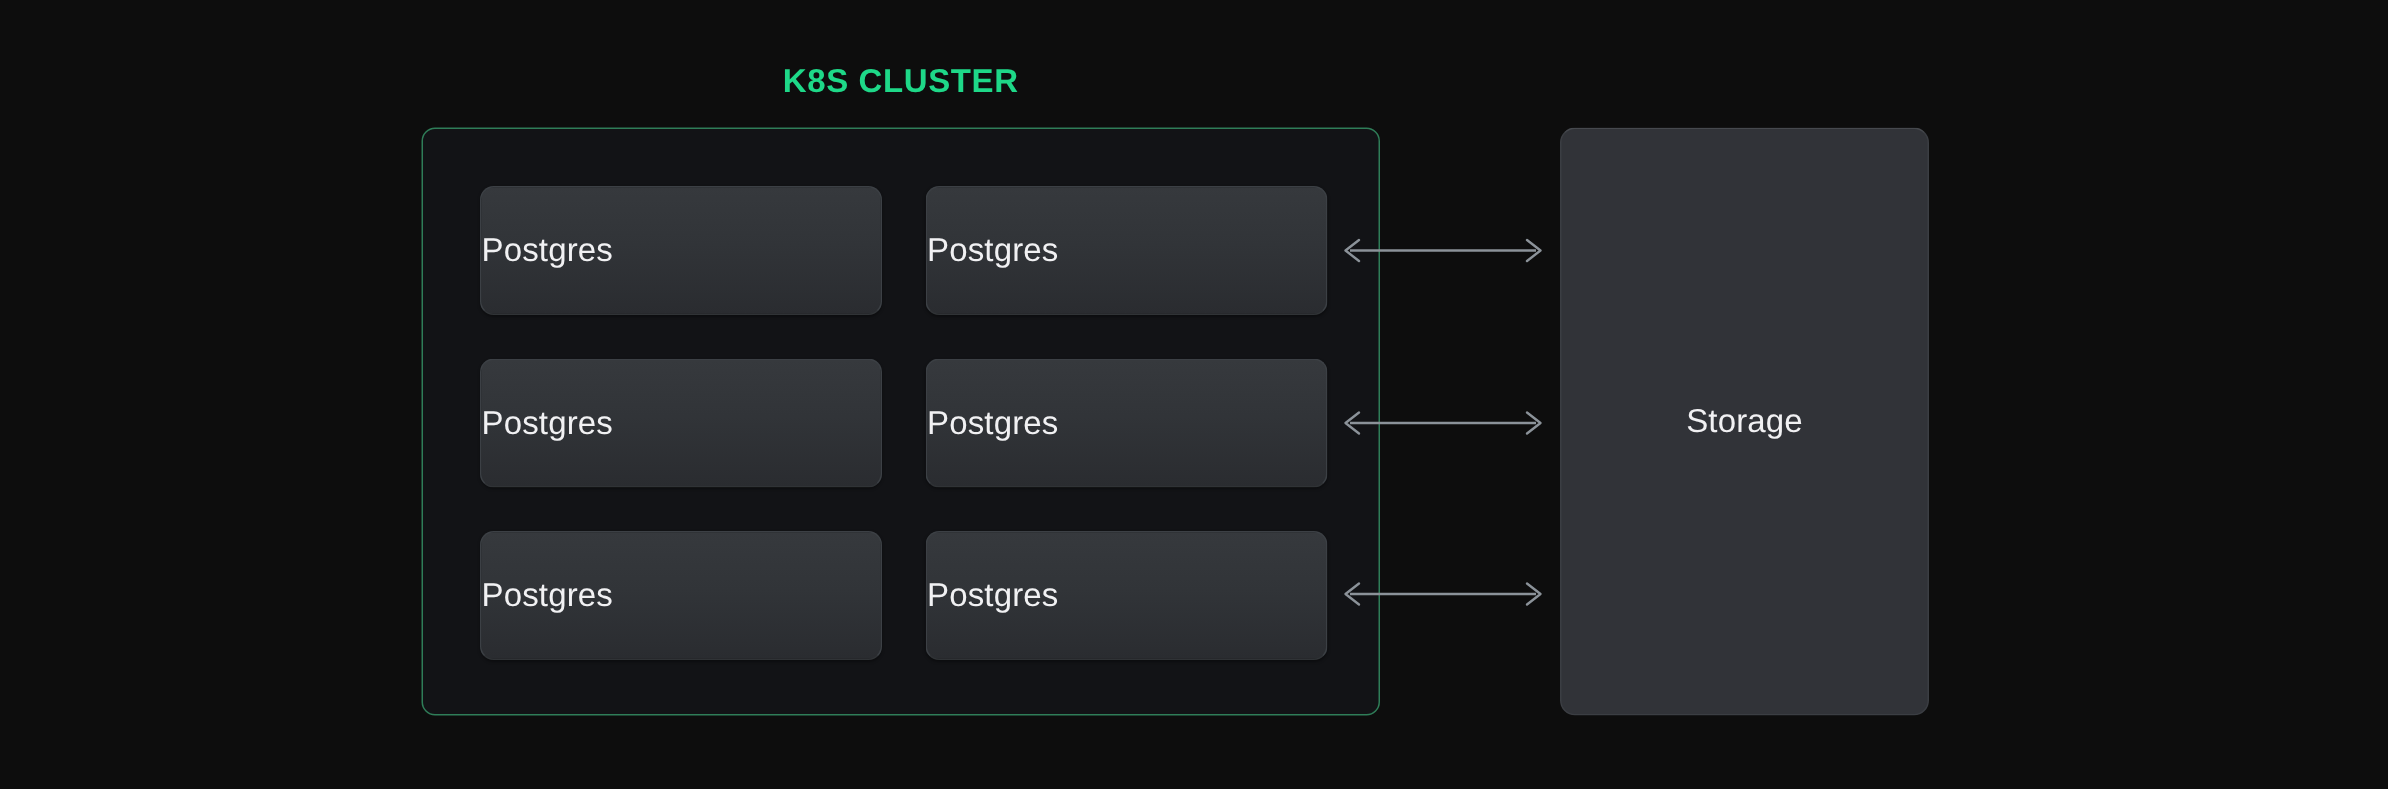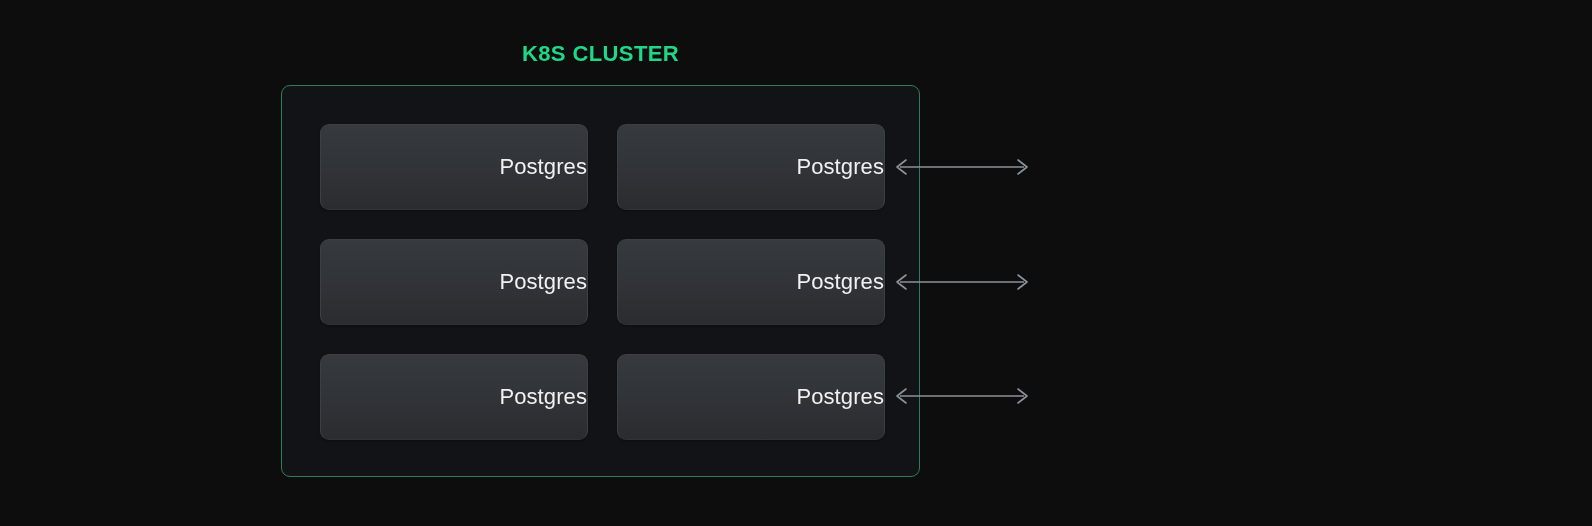--- a/index.html
+++ b/index.html
@@ -63,21 +63,21 @@
 
   .pod-box {
     position: relative;
     box-sizing: border-box;
     border-radius: 9px;
     background: linear-gradient(180deg, #36393d 0%, #313438 45%, #2a2c30 100%);
     border: 1px solid #3c4045;
     border-bottom-color: #303336;
     display: flex;
     align-items: center;
-    justify-content: flex-end;
+    justify-content: flex-start;
     box-shadow: 0 1px 2px rgba(0,0,0,0.35);
   }
 
   .pod-label {
     color: #f1f1f3;
     font-size: 22px;
     font-weight: 400;
     line-height: 26px;
     letter-spacing: 0.1px;
   }
@@ -185,14 +185,17 @@
     <div class="arrow-row r3">
       <svg width="144" height="24" viewBox="0 0 144 24">
         <line x1="10" y1="12" x2="134" y2="12" stroke="#8b9299" stroke-width="1.6"></line>
         <polyline points="16,5 7,12 16,19" fill="none" stroke="#8b9299" stroke-width="1.6" stroke-linecap="round" stroke-linejoin="round"></polyline>
         <polyline points="128,5 137,12 128,19" fill="none" stroke="#8b9299" stroke-width="1.6" stroke-linecap="round" stroke-linejoin="round"></polyline>
       </svg>
     </div>
 
   </div>
 
+  <div class="storage-box">
+    <span class="storage-label">Storage</span>
+  </div>
 
 </div>
 
 </body></html>

